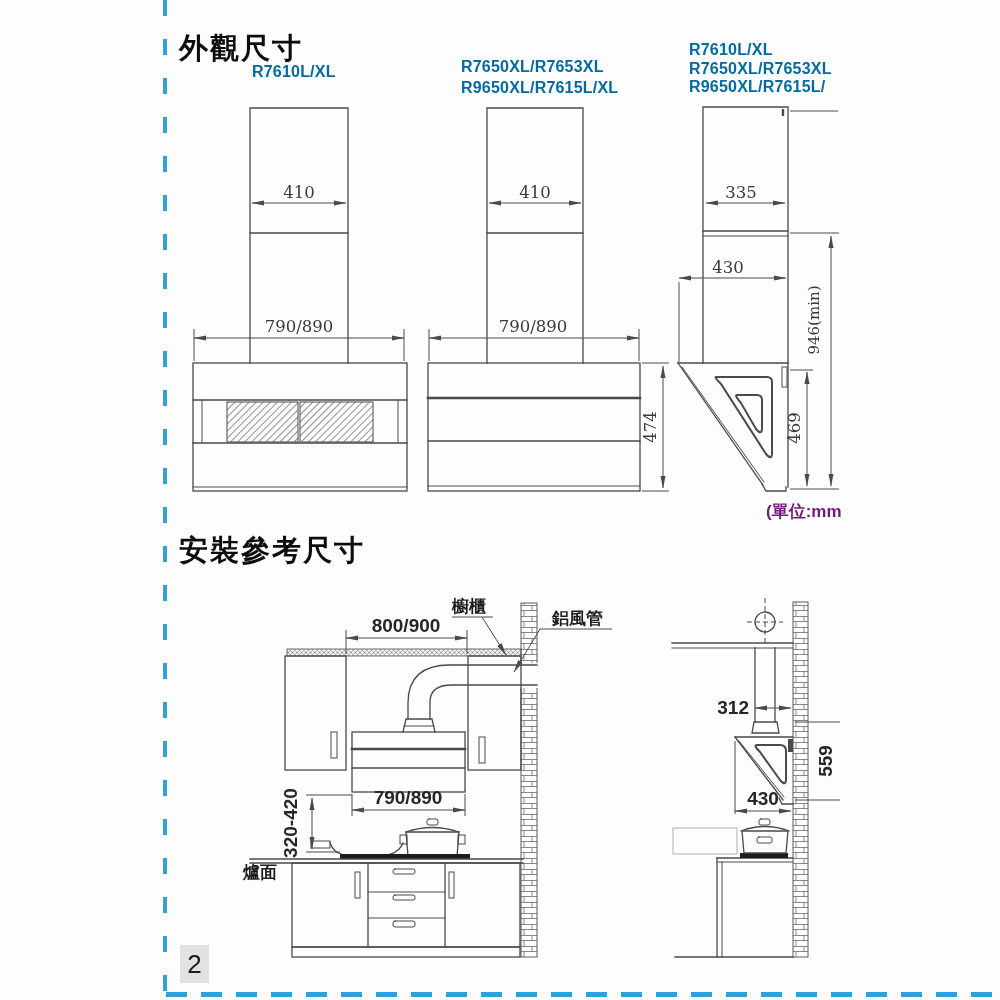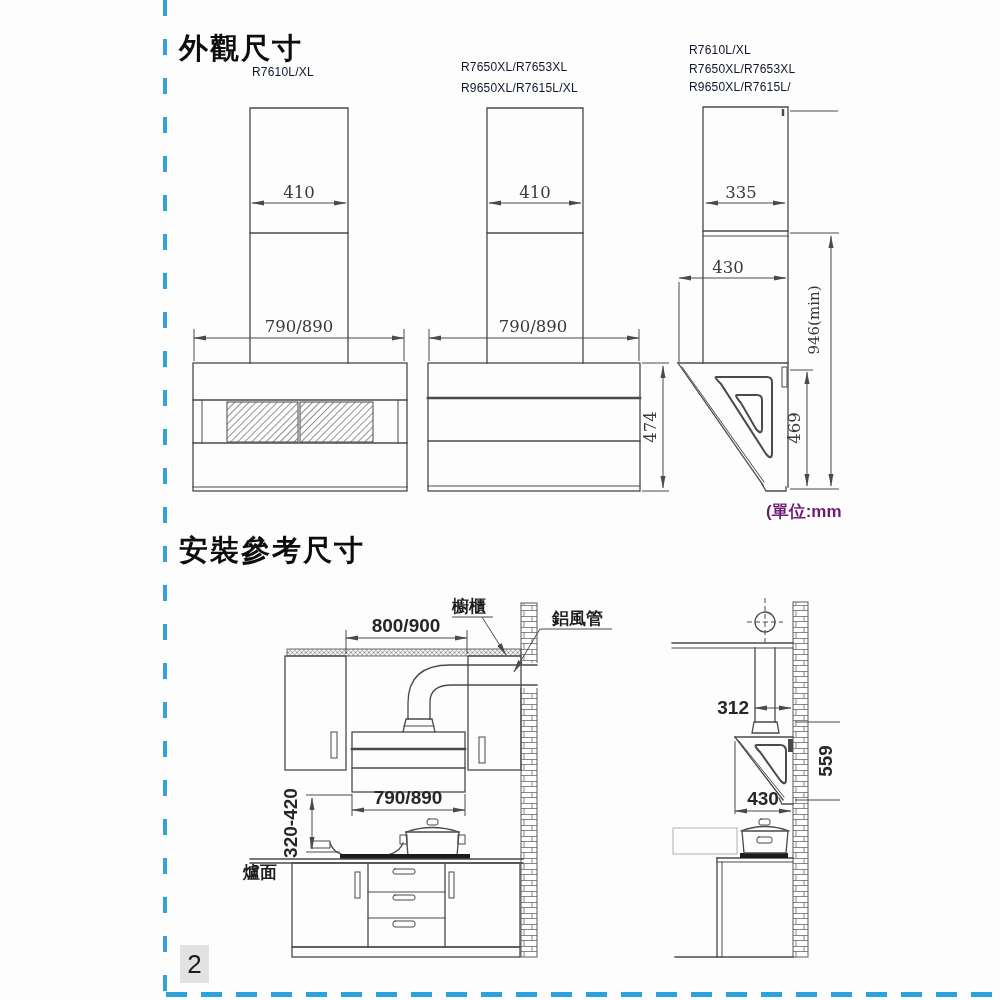--- a/index.html
+++ b/index.html
@@ -22,21 +22,21 @@
   .title{
     position:absolute;
     font-weight:700;color:#0d0d0d;
     font-size:29px;letter-spacing:2px;
     font-family:"Liberation Sans",sans-serif;
   }
   .t1{left:179px;top:10px;}
   .t2{left:179px;top:512px;}
   .model{
     position:absolute;
-    font-size:12px;font-weight:400;color:#0f172a;
+    font-size:16px;font-weight:700;color:#0369a1;
     line-height:20.5px;letter-spacing:0.2px;
   }
   .model-left{left:252px;top:62px;}
   .model-mid{left:461px;top:57px;line-height:20.5px;}
   .model-right{left:689px;top:41px;line-height:18.5px;}
   .unit-note{
     position:absolute;left:766px;top:500px;
     font-size:17px;font-weight:600;color:#701a75;
   }
   .pagenum{

